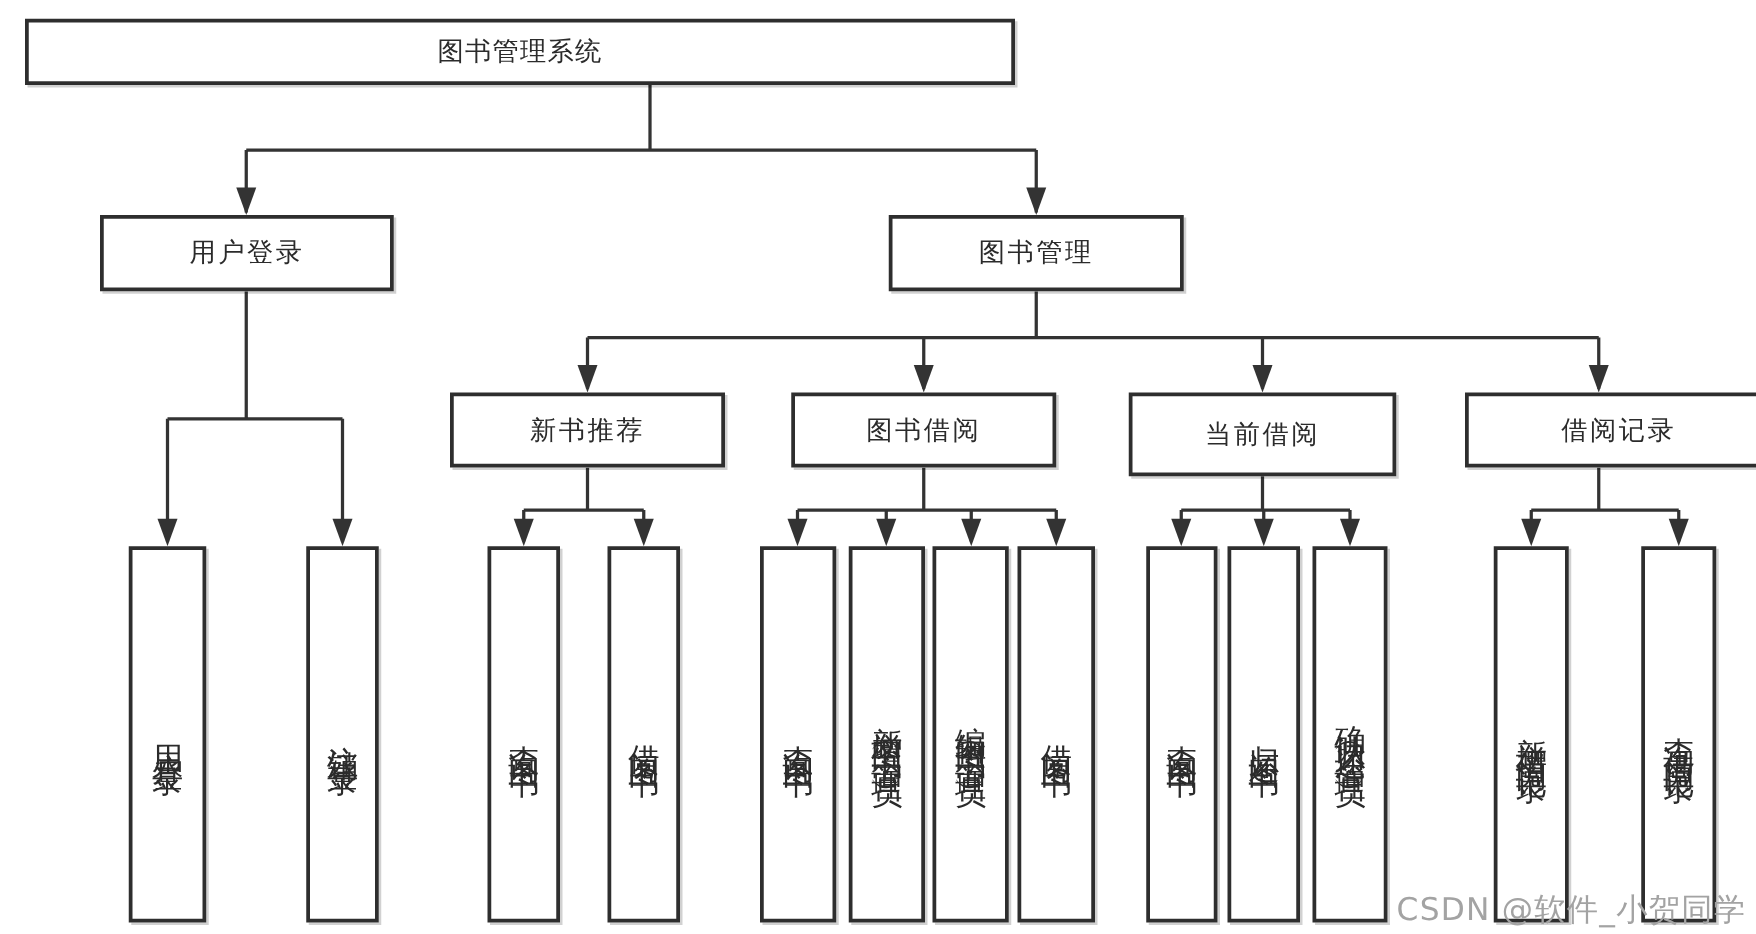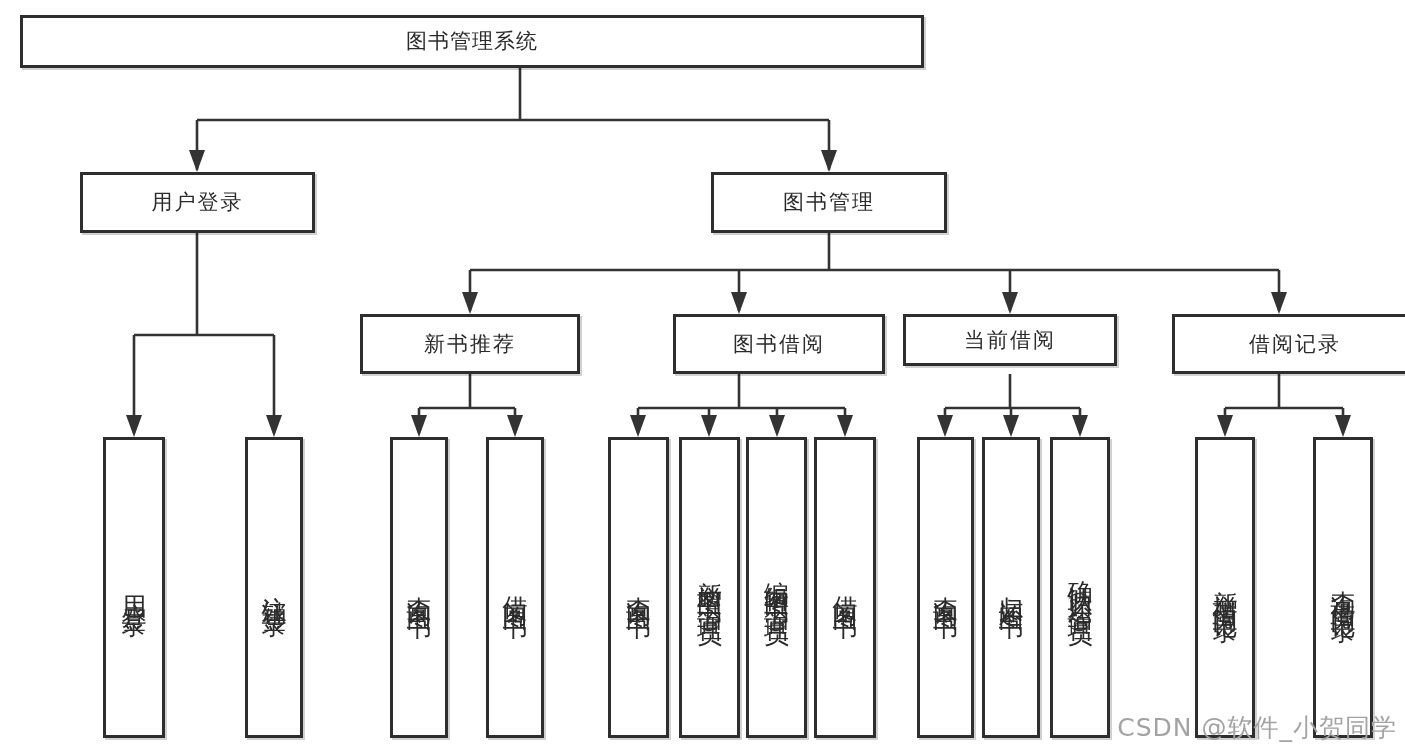--- a/index.html
+++ b/index.html
@@ -82,28 +82,28 @@
       <polygon points="701,415 717,415 709,437" fill="#333333"></polygon>
       <polygon points="769,415 785,415 777,437" fill="#333333"></polygon>
       <polygon points="837,415 853,415 845,437" fill="#333333"></polygon>
       <polygon points="937,415 953,415 945,437" fill="#333333"></polygon>
       <polygon points="1003,415 1019,415 1011,437" fill="#333333"></polygon>
       <polygon points="1072,415 1088,415 1080,437" fill="#333333"></polygon>
       <polygon points="1217,415 1233,415 1225,437" fill="#333333"></polygon>
       <polygon points="1335,415 1351,415 1343,437" fill="#333333"></polygon>
     </svg>
 
-  <div class="node h-node root-node" style="left:20px; top:15px; width:904px; height:53px;">图书管理系统</div>
+  <div class="node h-node root-node" style="left:20px; top:15px; width:792px; height:53px;">图书管理系统</div>
 
   <div class="node h-node" style="left:80px; top:172px; width:235px; height:61px;">用户登录</div>
   <div class="node h-node" style="left:360px; top:314px; width:220px; height:60px;">新书推荐</div>
 
   <div class="node h-node" style="left:711px; top:172px; width:236px; height:61px;">图书管理</div>
-  <div class="node h-node" style="left:633px; top:314px; width:212px; height:60px;margin-left:40px;">图书借阅</div>
-  <div class="node h-node" style="left:903px; top:314px; width:214px; height:52px;">当前借阅</div>
+  <div class="node h-node" style="left:633px; top:314px; width:212px; height:60px;">图书借阅</div>
+  <div class="node h-node" style="left:903px; top:314px; width:214px; height:67px;">当前借阅</div>
   <div class="node h-node" style="left:1172px; top:314px; width:246px; height:60px;">借阅记录</div>
 
   <div class="node v-node" style="left:103px; top:437px; width:62px; height:301px;">用户登录</div>
   <div class="node v-node" style="left:245px; top:437px; width:58px; height:301px;">注销登录</div>
 
   <div class="node v-node" style="left:390px; top:437px; width:58px; height:301px;">查询图书</div>
   <div class="node v-node" style="left:486px; top:437px; width:58px; height:301px;">借阅图书</div>
 
   <div class="node v-node" style="left:608px; top:437px; width:61px; height:301px;">查询图书</div>
   <div class="node v-node" style="left:679px; top:437px; width:61px; height:301px;">新增图书（管理员）</div>

